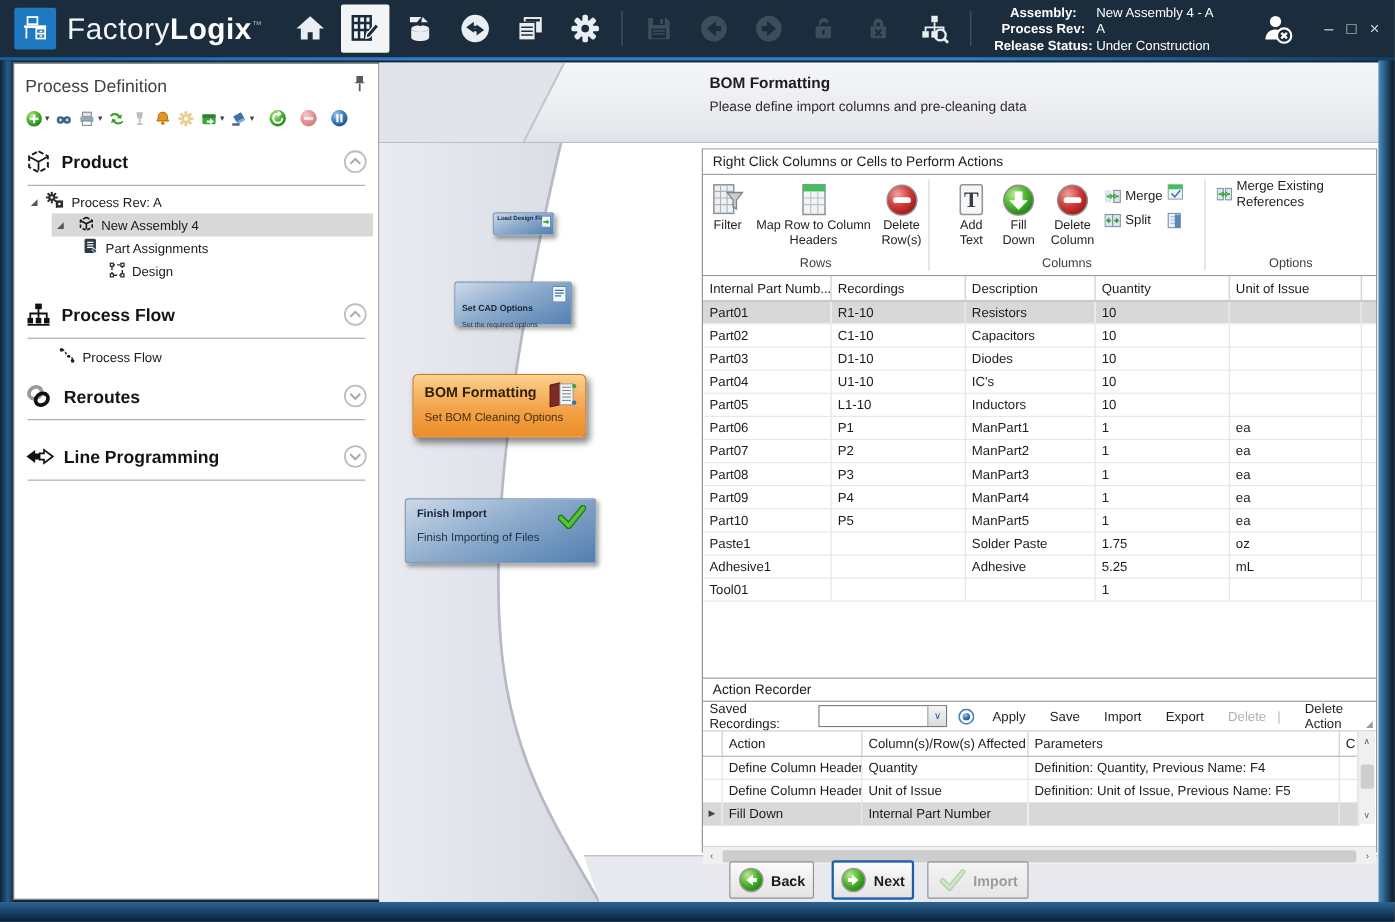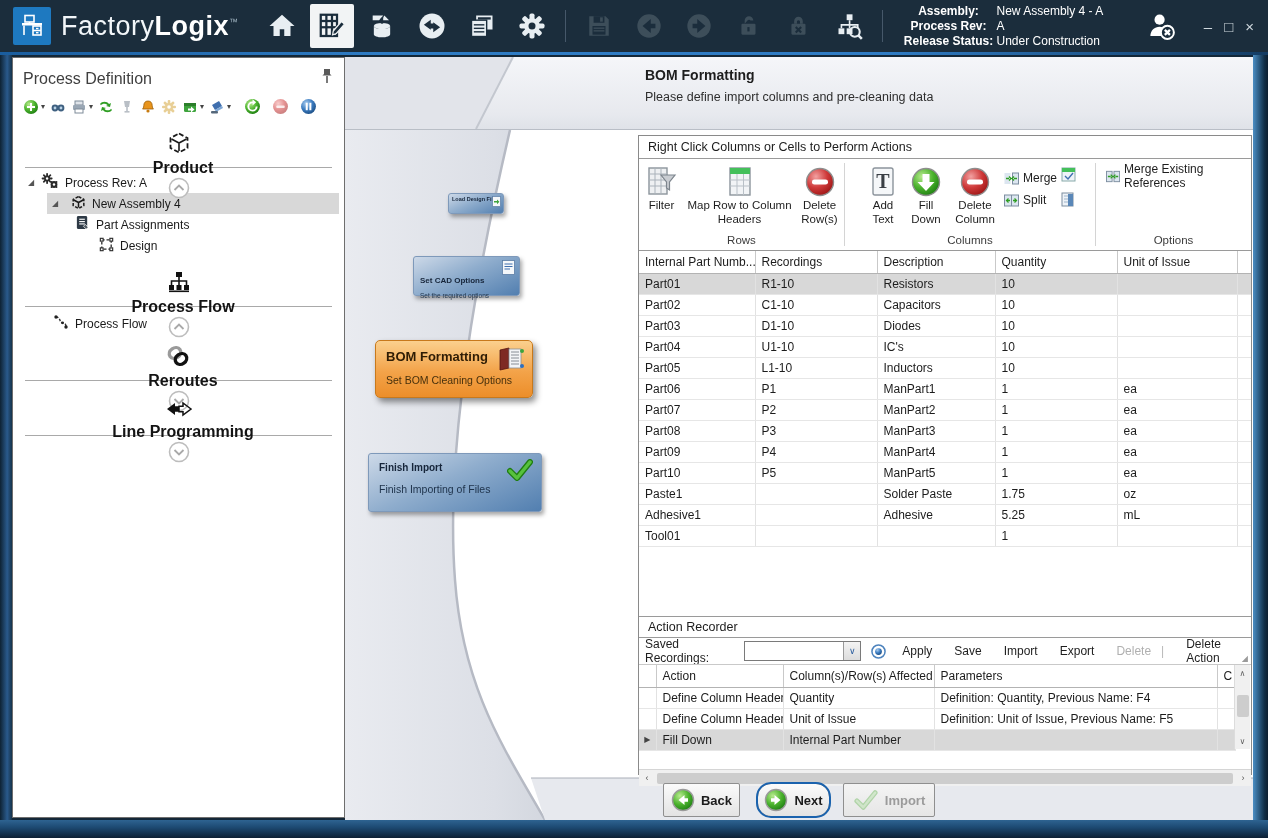--- a/index.html
+++ b/index.html
@@ -31,21 +31,21 @@
   .win-btns { display:flex; align-items:center; gap:12px; color:#cfd8de; font-size:15px; margin:0 14px 0 18px; }
   .win-btns span { cursor:default; }
 
   
   .left-panel { position:absolute; left:12px; top:57px; width:333px; height:761px; background:#ffffff; border:1px solid #6e6e6e; }
   .lp-title-row { display:flex; align-items:flex-end; justify-content:space-between; padding:10px 10px 4px 10px;gap:44px; }
   .lp-title { font-size:16px; color:#3f3f3f; }
   .lp-toolbar { display:flex; align-items:center; padding:6px 0 6px 10px; }
   .lp-toolbar .ti { display:flex; align-items:center; margin-right:5px; }
   .caret { font-size:8px; color:#444; margin-left:2px; }
-  .sec-head { display:flex; align-items:center; padding:0 10px; height:34px;flex-direction:column; }
+  .sec-head { display:flex; align-items:center; padding:0 10px; height:34px; }
   .sec-head .sh-label { font-weight:700; font-size:16px; color:#141414; margin-left:9px; flex:1; }
   .sec-hr { border:none; border-top:1px solid #a9a9a9; margin:2px 12px 0 12px; }
   .tree-row { display:flex; align-items:center; height:21px; font-size:12px; color:#1a1a1a; }
   .tree-row .exp { font-size:8px; color:#555; width:12px; text-align:center; }
   .tree-row .tlabel { margin-left:6px; }
   .tree-row.selected { background:#d8d8d8; }
 
   
   .wizard { position:absolute; left:345px; top:57px; width:908px; height:763px; background:#ffffff; }
   .wiz-header { position:absolute; left:0; top:0; width:908px; height:73px;
@@ -95,21 +95,21 @@
   .vscroll .sb { height:16px; width:16px; display:flex; align-items:center; justify-content:center; }
   .vscroll .thumb { width:12px; height:22px; background:#cdcdcd; border-radius:2px; margin-top:14px; }
   .hscroll { height:17px; background:#f0f0f0; border-top:1px solid #d5d5d5; display:flex; align-items:center; font-size:9px; color:#555; }
   .hscroll .sb { width:16px; text-align:center; }
   .hscroll .thumb { height:11px; background:#cdcdcd; border-radius:2px; flex:1; margin:0 2px; }
 
   
   .wbtn { position:absolute; height:34px; border:1px solid #8f8f8f; border-radius:2px;
           background:linear-gradient(180deg,#fbfbfb,#e3e3e3); display:flex; align-items:center; justify-content:center; gap:6px;
           font-size:13px; font-weight:700; color:#1c1c1c; }
-  .wbtn.focused { outline:2px solid #1a62ad; outline-offset:-1px;border-radius:14px; }
+  .wbtn.focused { outline:2px solid #1a62ad; outline-offset:-1px; }
   .wbtn.disabled { color:#9b9b9b; background:linear-gradient(180deg,#f4f4f4,#e6e6e6); }
 </style>
 </head>
 <body>
 
 <svg width="0" height="0" style="position:absolute">
   <defs>
     <radialGradient id="gGreen" cx="35%" cy="30%" r="75%">
       <stop offset="0%" stop-color="#b8eb8e"></stop>
         <stop offset="55%" stop-color="#4cb32e"></stop>

